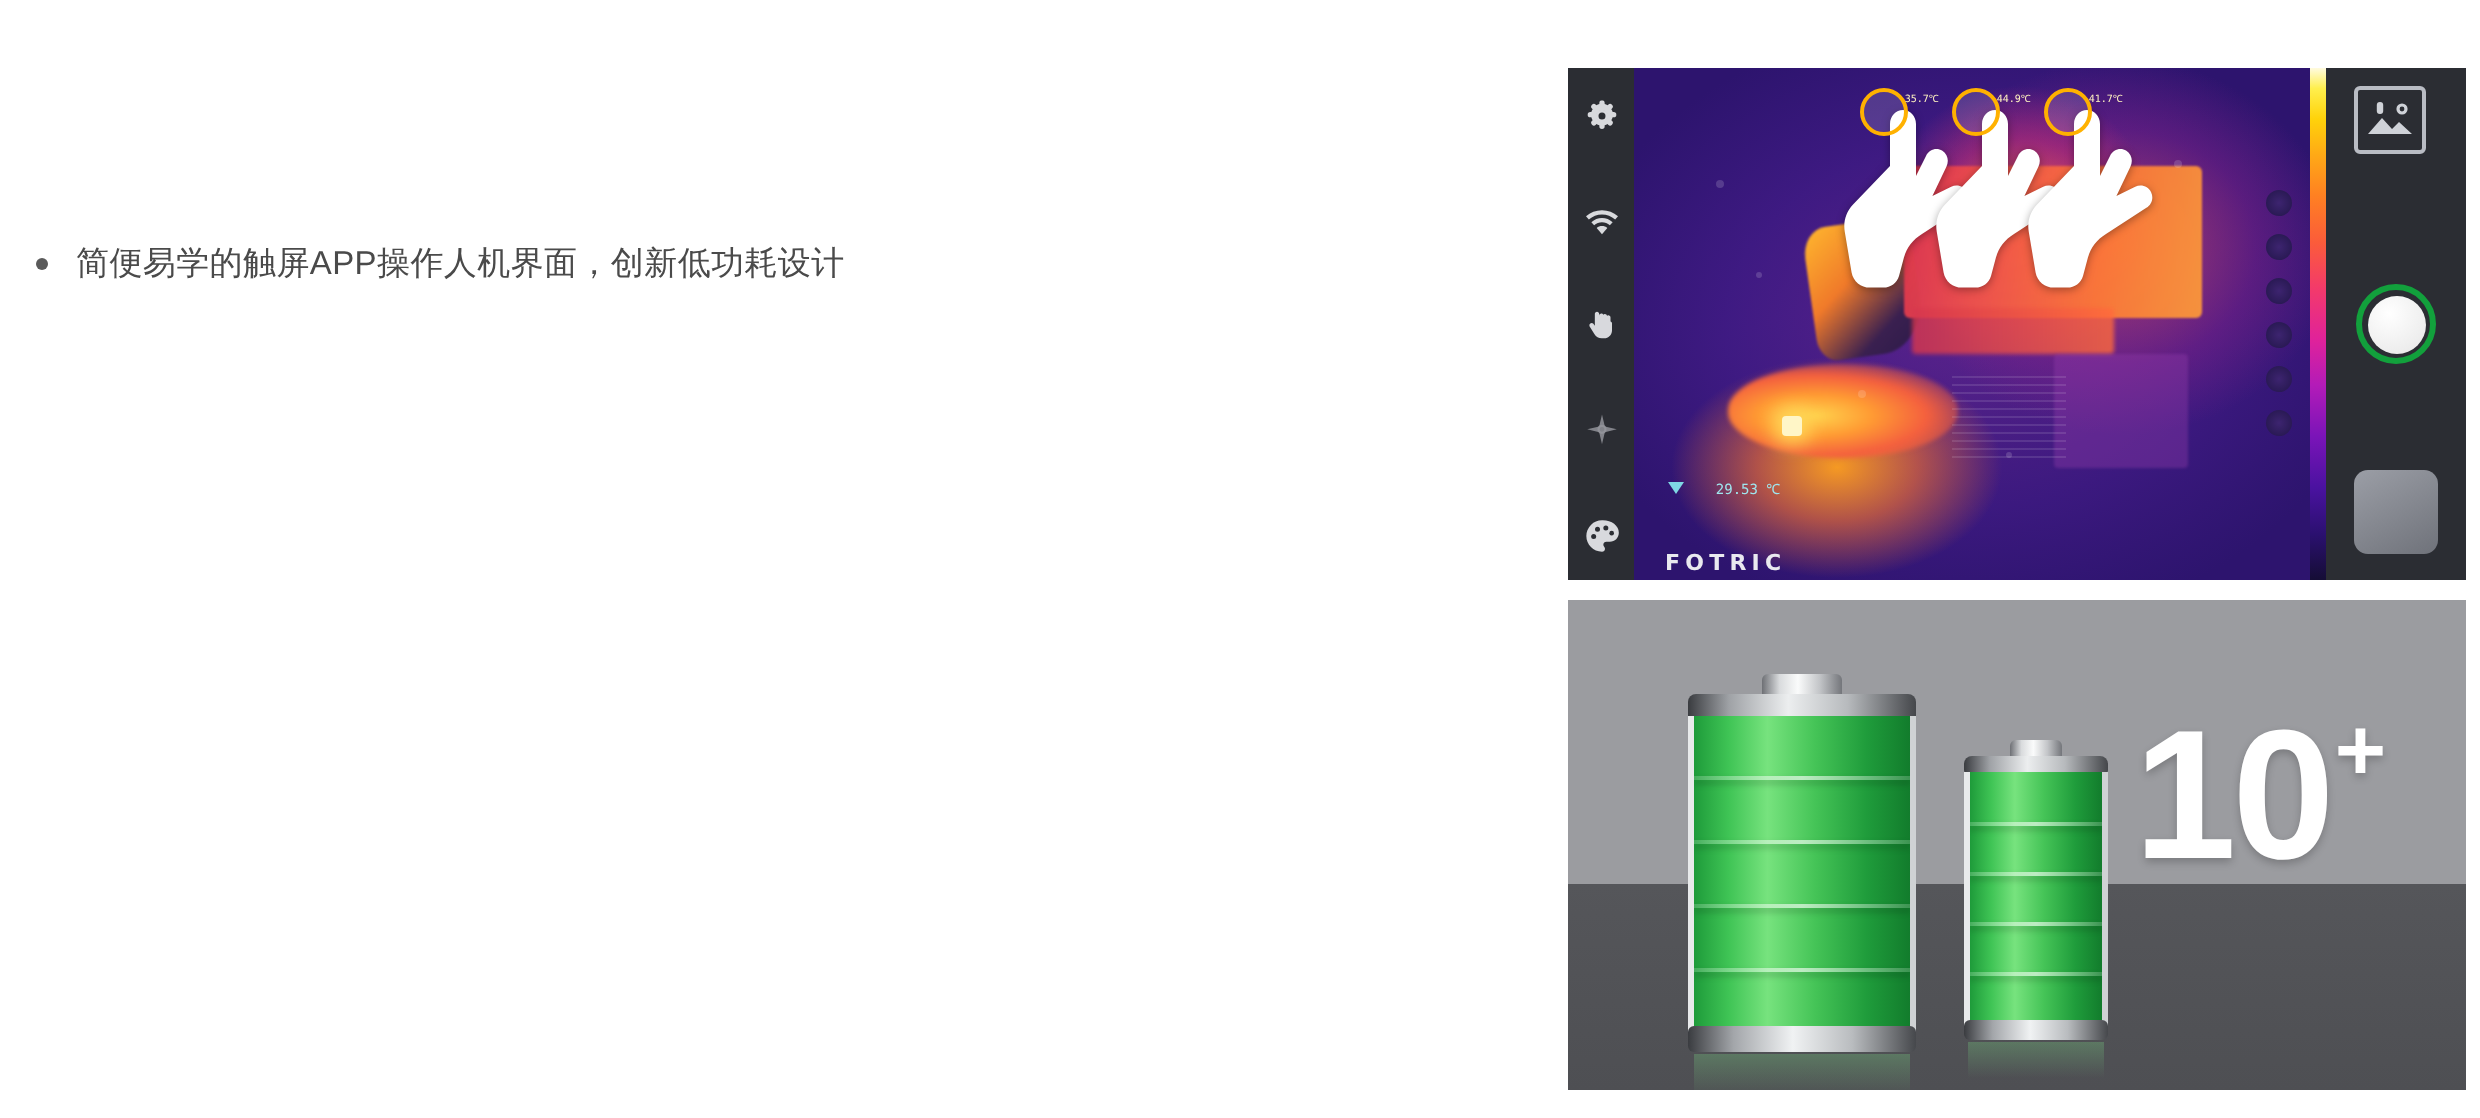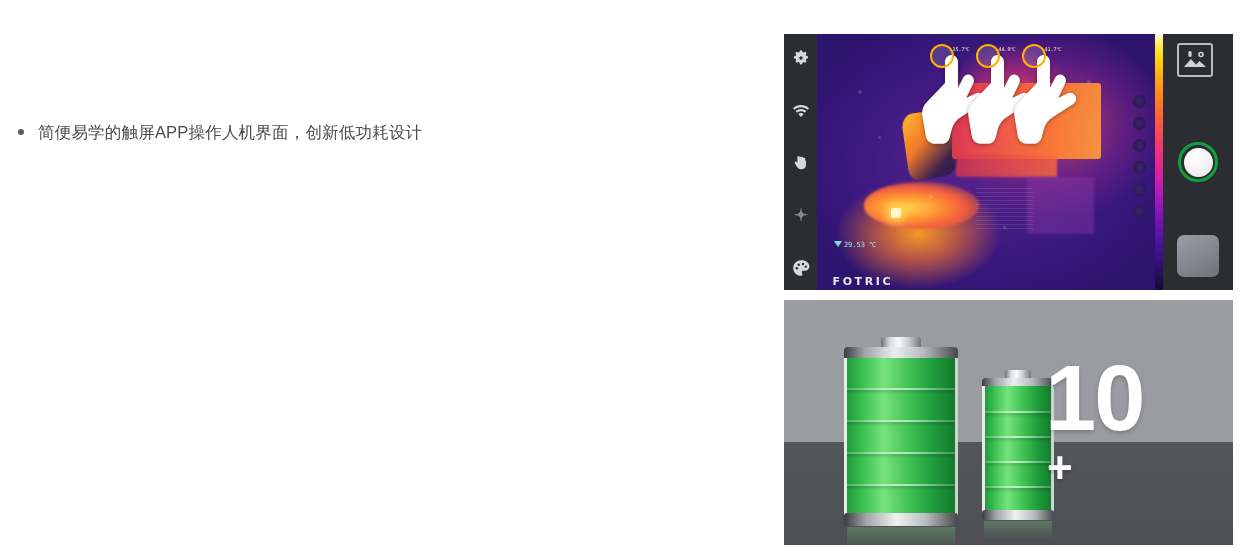--- a/index.html
+++ b/index.html
@@ -116,21 +116,21 @@
   .spot.s1{left:12px;} .spot.s2{left:58px;} .spot.s3{left:104px;}
   .spot-lbl{
     position:absolute;top:2px;font-size:5px;color:#fff3c0;
     white-space:nowrap;z-index:5;font-family:"DejaVu Sans Mono",monospace;
   }
   .spot-lbl.l1{left:34px;} .spot-lbl.l2{left:80px;} .spot-lbl.l3{left:126px;}
 
   
   .cursor-temp{
     position:absolute;left:5%;bottom:16%;z-index:5;
-    display:flex;align-items:flex-start;gap:2px;
+    display:flex;align-items:flex-start;gap:16px;
     color:#9fe6ef;font-size:7px;font-family:"DejaVu Sans Mono",monospace;
   }
   .cursor-temp .tri{
     width:0;height:0;border-left:4px solid transparent;border-right:4px solid transparent;
     border-top:6px solid #7fd8e4;margin-top:1px;
   }
   .fotric-logo{
     position:absolute;left:4.6%;bottom:2px;z-index:5;
     color:#e9e9ef;font-size:11px;font-weight:bold;letter-spacing:2.6px;
     font-family:"DejaVu Sans","Liberation Sans",sans-serif;
@@ -227,21 +227,20 @@
   .bat-small .bottom-rim{top:140px;height:10px;}
   .bat-small .refl{top:151px;height:18px;}
 
   .hours-block{
     position:absolute;right:18px;top:52px;width:170px;
     color:#ffffff;text-align:center;
   }
   .num-row{
     display:flex;align-items:flex-start;justify-content:center;
     line-height:1;
-    flex-direction:column;
   }
   .big-num{
     font-size:92px;font-weight:bold;letter-spacing:-2px;
     text-shadow:0 2px 4px rgba(0,0,0,.22);
   }
   .plus-sign{
     font-size:44px;font-weight:bold;margin-top:2px;margin-left:2px;
     text-shadow:0 2px 4px rgba(0,0,0,.22);
   }
   .hours-word{

